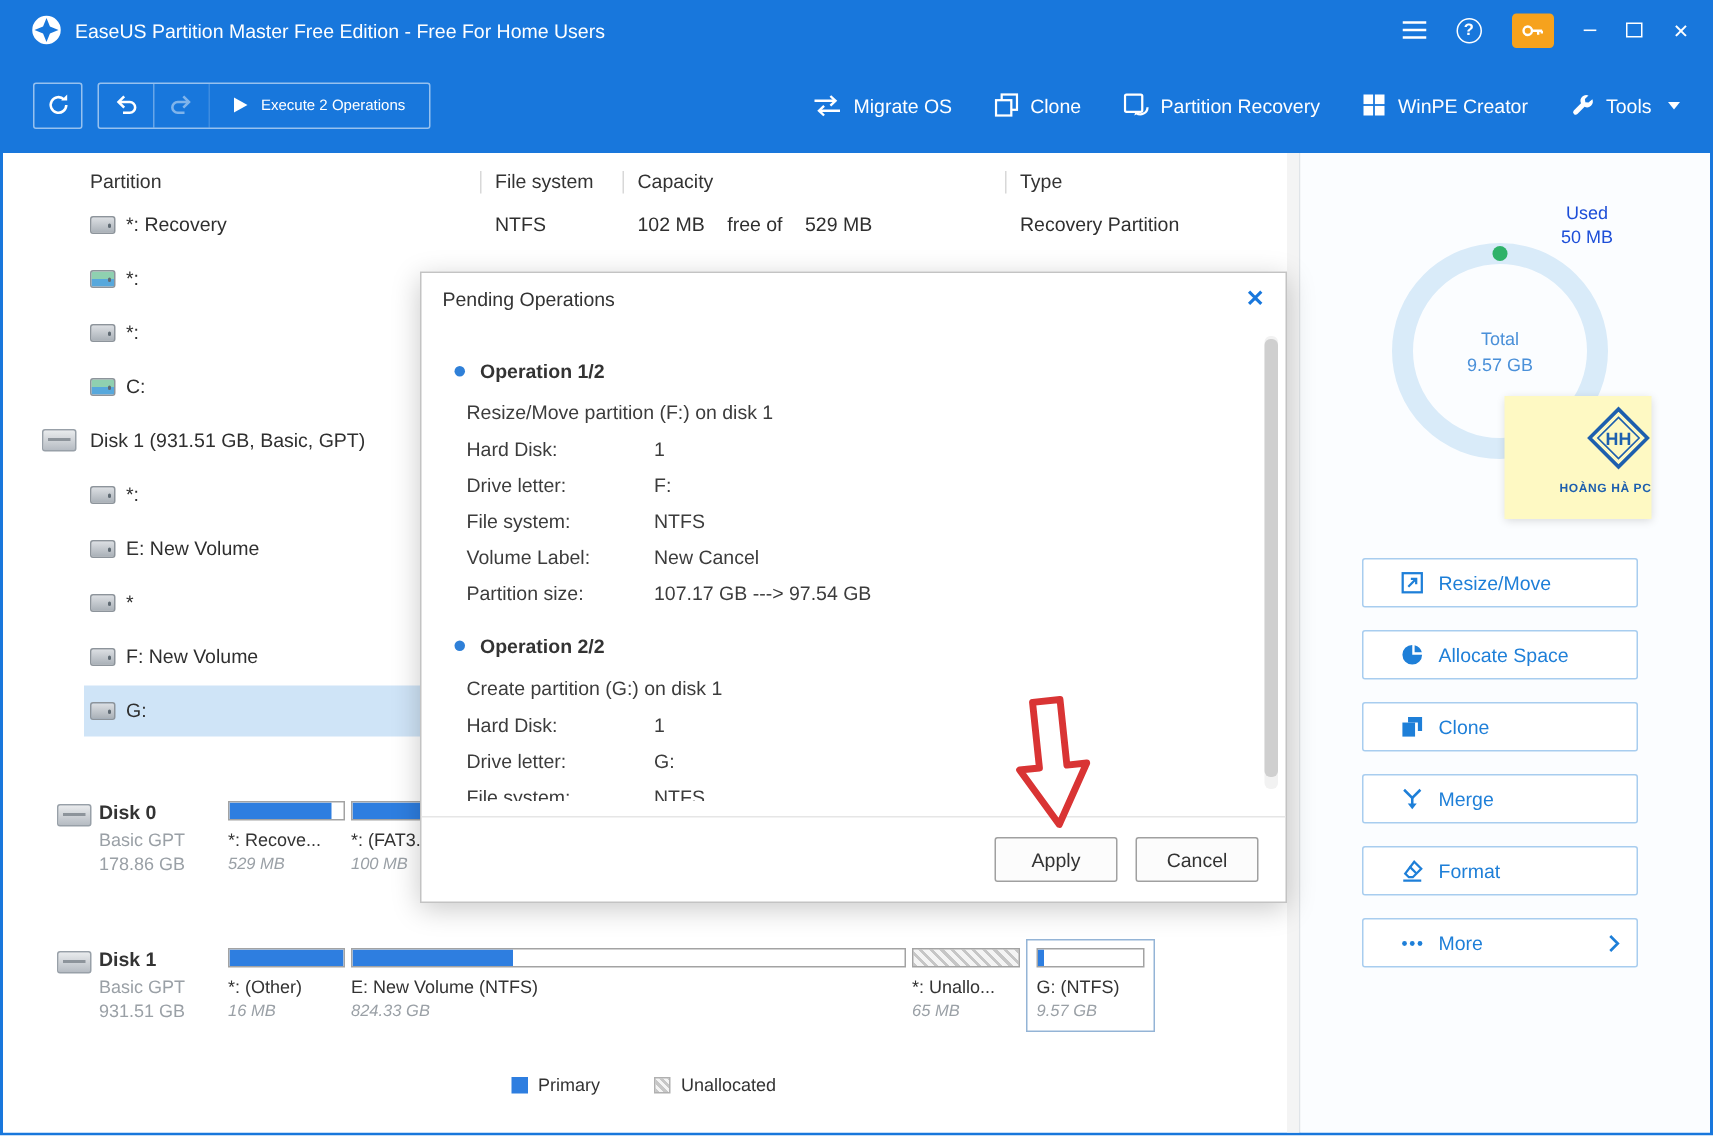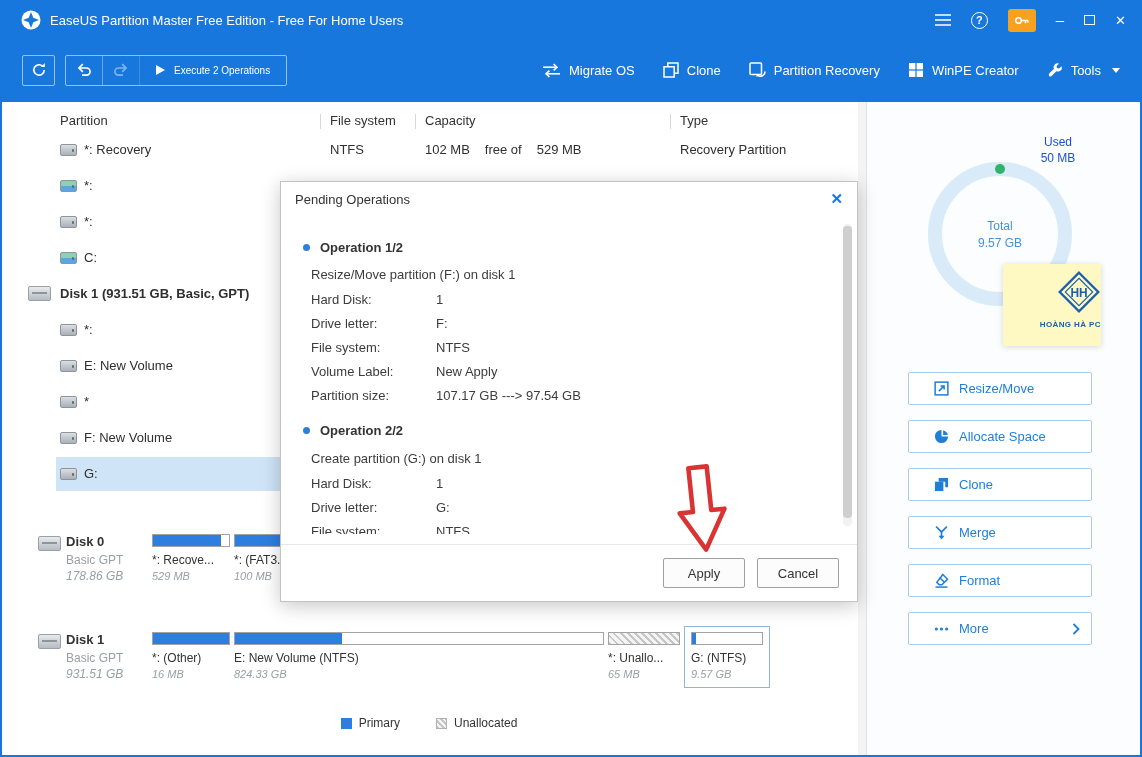--- a/index.html
+++ b/index.html
@@ -45,35 +45,35 @@
 .th-sep{position:absolute;top:4px;width:1px;height:15px;background:#d8d8d8}
 .trow{position:absolute;left:0;right:10px;height:36px;font-size:13px;color:#2f2f2f}
 .trow>span{z-index:1}
 .trow .picon{position:absolute;left:58px;top:12px}
 .trow .plabel{position:absolute;left:82px;top:10px;white-space:nowrap}
 .trow .fs{position:absolute;left:328px;top:10px}
 .trow .cap{position:absolute;left:423px;top:10px}
 .trow .cap span{margin-right:15px}
 .trow .type{position:absolute;left:678px;top:10px}
 .trow.diskrow .dicon{position:absolute;left:26px;top:10px}
-.trow.diskrow .plabel{left:58px;font-weight:bold}
+.trow.diskrow .plabel{left:58px;font-weight:normal}
 .trow.selected::before{content:"";position:absolute;left:54px;right:0;top:1px;bottom:1px;background:#cfe4f7}
 .picon{width:17px;height:12px;border-radius:2px;background:linear-gradient(#dcdfe3,#aab1b8);border:1px solid #8d949b;position:absolute}
 .picon::after{content:"";position:absolute;right:2px;top:4px;width:2.5px;height:2.5px;background:#5f6a73;border-radius:50%}
 .picon.efi{background:linear-gradient(#8fd0b0 0 50%,#57a8dc 50% 100%)}
 .dicon{width:23px;height:15px;border-radius:2px;background:linear-gradient(#e9ebed,#b6bcc3);border:1px solid #98a0a8;position:absolute}
 .dicon::after{content:"";position:absolute;left:3px;right:3px;top:5px;height:2px;background:#8d949b}
 
 
 .panel{position:absolute;left:0;right:10px;height:78px}
 .dinfo{position:absolute;left:36px;top:8px;width:110px}
 .dinfo .dicon{left:0;top:2px}
 .dname{font-size:13px;font-weight:bold;color:#333;margin-left:28px}
 .dtype{font-size:12px;color:#9aa0a6;margin-left:28px;margin-top:4px}
-.dsize{font-size:12px;color:#9aa0a6;font-style:italic;margin-left:28px;margin-top:2px}
+.dsize{font-size:12px;color:#9aa0a6;margin-left:28px;margin-top:2px}
 .blocks{position:absolute;left:150px;top:8px;right:0;display:flex;gap:4px;align-items:flex-start}
 .block{flex:none}
 .bar{height:13px;border:1px solid #a3a3a3;background:#fff;position:relative;overflow:hidden}
 .bar .fill{position:absolute;left:0;top:0;bottom:0;background:#2e7ee0}
 .bar.unalloc{background:repeating-linear-gradient(45deg,#c6c6c6 0 2px,#f4f4f4 2px 5px)}
 .blabel{font-size:12px;color:#333;margin-top:6px;white-space:nowrap;overflow:hidden}
 .bsize{font-size:11px;color:#9aa0a6;font-style:italic;margin-top:3px;white-space:nowrap}
 .block.selected{border:1px solid #94b4d6;background:#fff;padding:5px 6px 7px;margin-top:-6px}
 
 
@@ -427,21 +427,21 @@
     </div>
     <div class="dlg-body">
       <div class="op-head" style="top:24px">
         <span class="bullet"></span>
         <span class="op-title">Operation 1/2</span>
       </div>
       <div class="op-desc" style="top:51px">Resize/Move partition (F:) on disk 1</div>
       <div class="frow" style="top:76px"><span class="flabel">Hard Disk:</span><span>1</span></div>
       <div class="frow" style="top:100px"><span class="flabel">Drive letter:</span><span>F:</span></div>
       <div class="frow" style="top:124px"><span class="flabel">File system:</span><span>NTFS</span></div>
-      <div class="frow" style="top:148px"><span class="flabel">Volume Label:</span><span>New Apply</span></div>
+      <div class="frow" style="top:148px"><span class="flabel">Volume Label:</span><span>New Cancel</span></div>
       <div class="frow" style="top:172px"><span class="flabel">Partition size:</span><span>107.17 GB ---&gt; 97.54 GB</span></div>
 
       <div class="op-head" style="top:207px">
         <span class="bullet"></span>
         <span class="op-title">Operation 2/2</span>
       </div>
       <div class="op-desc" style="top:235px">Create partition (G:) on disk 1</div>
       <div class="frow" style="top:260px"><span class="flabel">Hard Disk:</span><span>1</span></div>
       <div class="frow" style="top:284px"><span class="flabel">Drive letter:</span><span>G:</span></div>
       <div class="frow" style="top:308px"><span class="flabel">File system:</span><span>NTFS</span></div>

